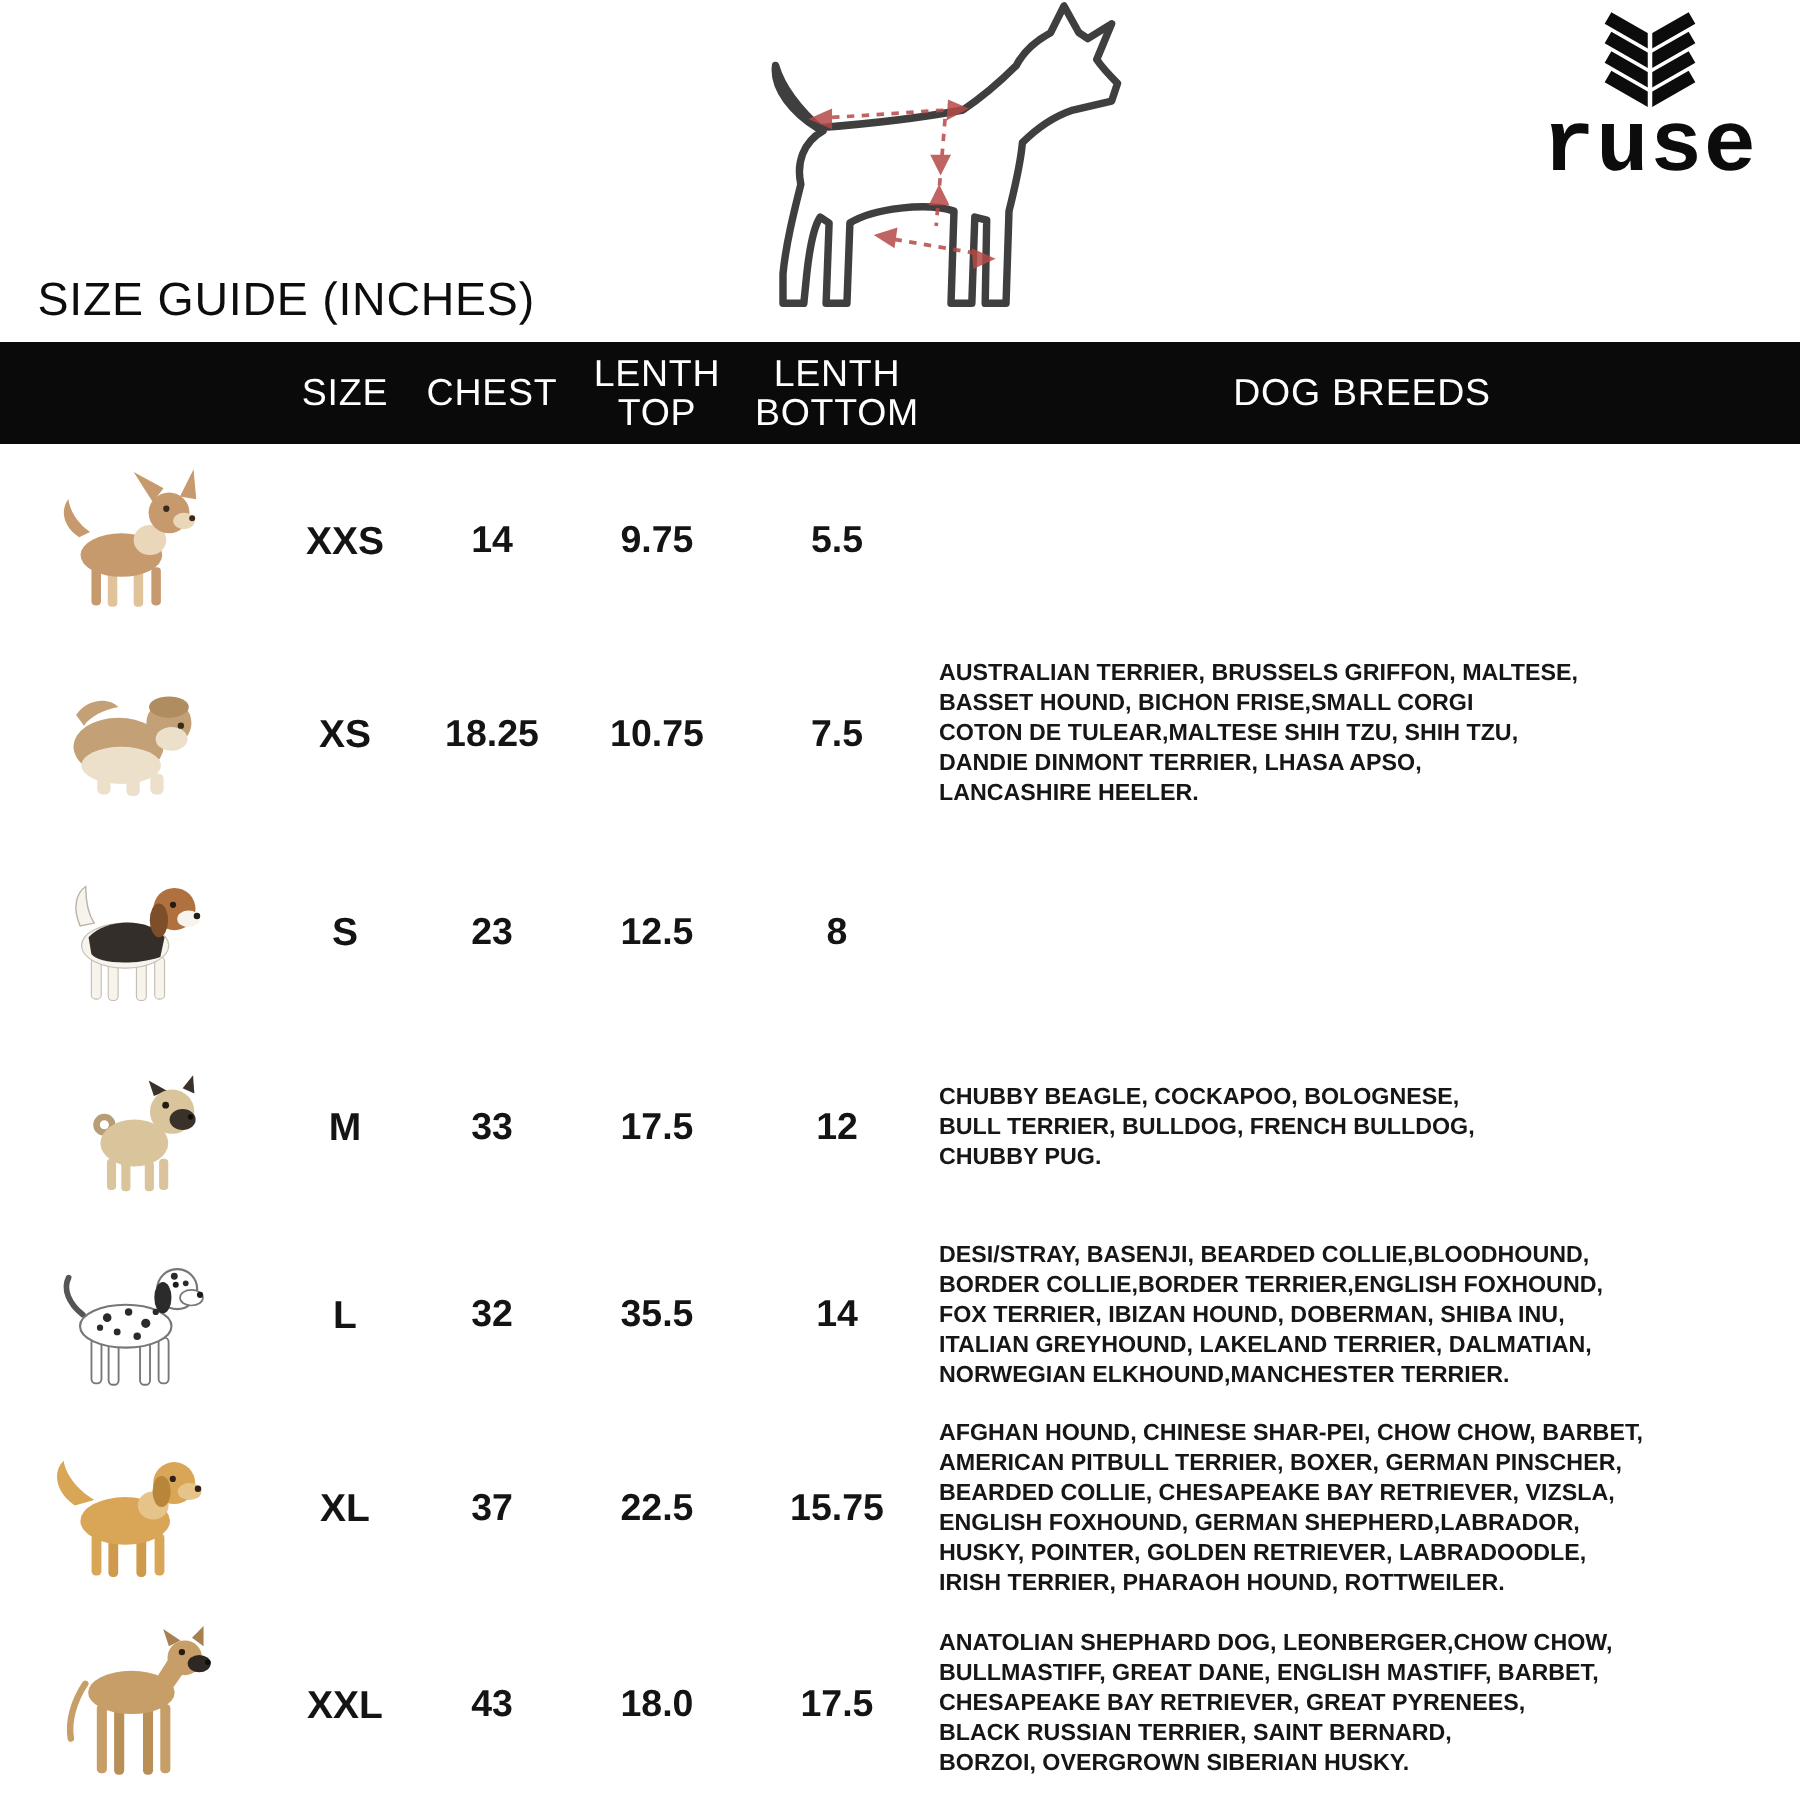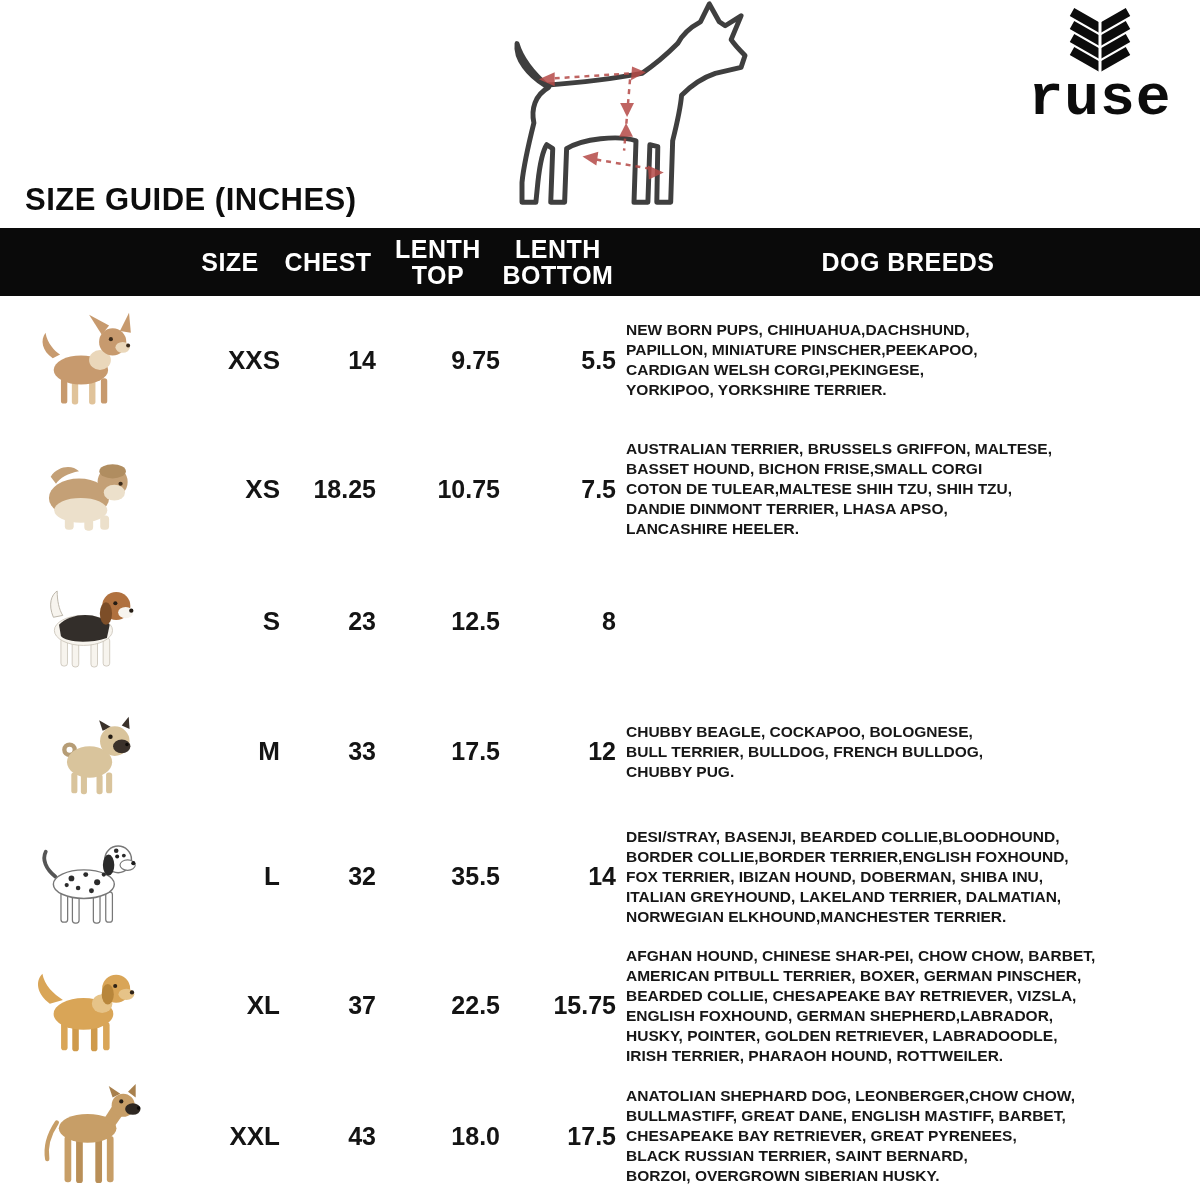--- a/index.html
+++ b/index.html
@@ -1,42 +1,42 @@
 <!DOCTYPE html>
 <html><head>
 <meta charset="utf-8">
 <style>
   html,body{margin:0;padding:0;background:#fff;}
   body{width:1200px;height:1200px;position:relative;font-family:"Liberation Sans",sans-serif;color:#111;overflow:hidden;}
 
   
   .top{position:absolute;left:0;top:0;width:968px;height:228px;background:#fff;}
-  .title{position:absolute;left:25px;bottom:10px;font-size:31px;font-weight:bold;letter-spacing:.5px;color:#0d0d0d;}
+  .title{position:absolute;left:25px;bottom:10px;font-size:31px;font-weight:normal;letter-spacing:.5px;color:#0d0d0d;}
   .diagram{position:absolute;left:470px;top:0;}
   .logo{position:absolute;left:1005px;top:8px;width:190px;text-align:center;}
   .logo svg{display:block;margin:0 auto;}
   .brandname{font-family:"Liberation Mono",monospace;font-weight:bold;font-size:58px;line-height:50px;color:#0c0c0c;letter-spacing:1px;}
 
   
   .grid{display:grid;grid-template-columns:180px 100px 96px 124px 116px 1fr;}
   .thead{position:absolute;left:0;top:228px;width:1200px;height:68px;background:#0a0a0a;color:#fff;align-items:center;}
-  .thead .h{text-align:center;font-weight:bold;font-size:25px;line-height:1.05;white-space:pre-line;letter-spacing:.5px;}
+  .thead .h{text-align:center;font-weight:normal;font-size:25px;line-height:1.05;white-space:pre-line;letter-spacing:.5px;}
   .h-breeds{}
 
   .rows{position:absolute;left:0;top:296px;width:1200px;}
   .row{align-items:center;}
   .row:nth-child(1){height:128px;}
   .row:nth-child(2){height:130px;}
   .row:nth-child(3){height:135px;}
   .row:nth-child(4){height:125px;}
   .row:nth-child(5){height:125px;}
   .row:nth-child(6){height:133px;}
   .row:nth-child(7){height:128px;}
   .dogcell{display:flex;justify-content:center;align-items:center;height:100%;}
-  .val{text-align:right;font-weight:bold;font-size:25px;color:#141414;}
+  .val{text-align:center;font-weight:bold;font-size:25px;color:#141414;}
   .sizeval{font-size:26px;}
   .breeds{font-weight:bold;font-size:15.5px;line-height:20px;white-space:pre-line;padding-left:10px;padding-right:6px;color:#161616;}
 </style>
 </head>
 <body>
 
 <div class="top">
 
   <svg class="diagram" width="330" height="226" viewBox="0 0 330 228">
     <g>
@@ -105,24 +105,20 @@
         <circle cx="90" cy="32" r="15" fill="#c79a6e"></circle>
         <ellipse cx="101" cy="38" rx="8" ry="6" fill="#ead7ba"></ellipse>
         <circle cx="88" cy="29" r="2.3" fill="#3a2a1a"></circle>
         <circle cx="107" cy="36" r="2.2" fill="#3a2a1a"></circle>
       </svg>
     </div>
     <div class="val sizeval">XXS</div>
     <div class="val">14</div>
     <div class="val">9.75</div>
     <div class="val">5.5</div>
-    <div class="breeds">NEW BORN PUPS, CHIHUAHUA,DACHSHUND,
-PAPILLON, MINIATURE PINSCHER,PEEKAPOO,
-CARDIGAN WELSH CORGI,PEKINGESE,
-YORKIPOO, YORKSHIRE TERRIER.</div>
   </div>
 
   <div class="row grid">
     <div class="dogcell">
       <svg width="115" height="103" viewBox="0 0 130 105">
         <path d="M20,38 C28,26 44,24 52,32 C40,34 30,40 26,46 Z" fill="#c4a076"></path>
         <rect x="36" y="82" width="10" height="16" rx="4" fill="#ece0cb"></rect>
         <rect x="58" y="84" width="10" height="15" rx="4" fill="#ece0cb"></rect>
         <rect x="76" y="82" width="10" height="16" rx="4" fill="#ece0cb"></rect>
         <ellipse cx="52" cy="62" rx="34" ry="22" fill="#c4a076"></ellipse>

